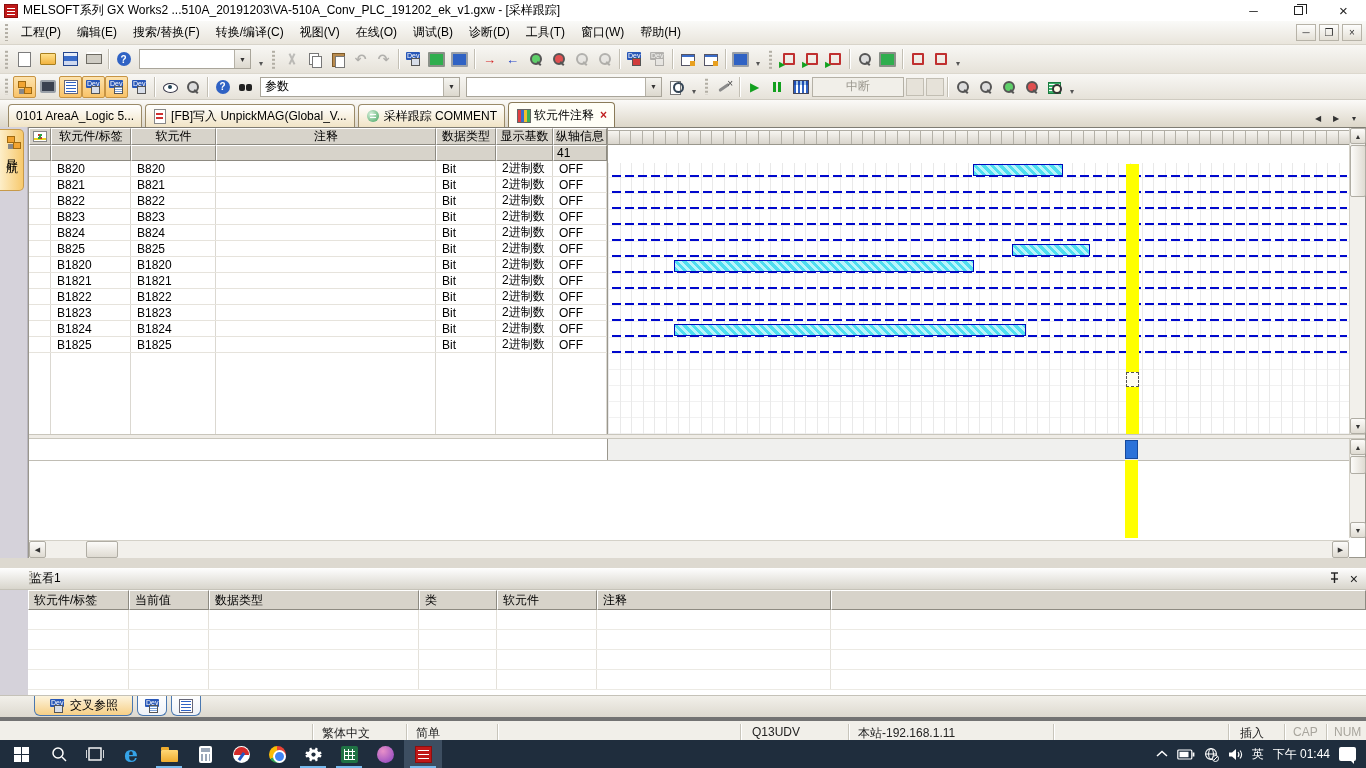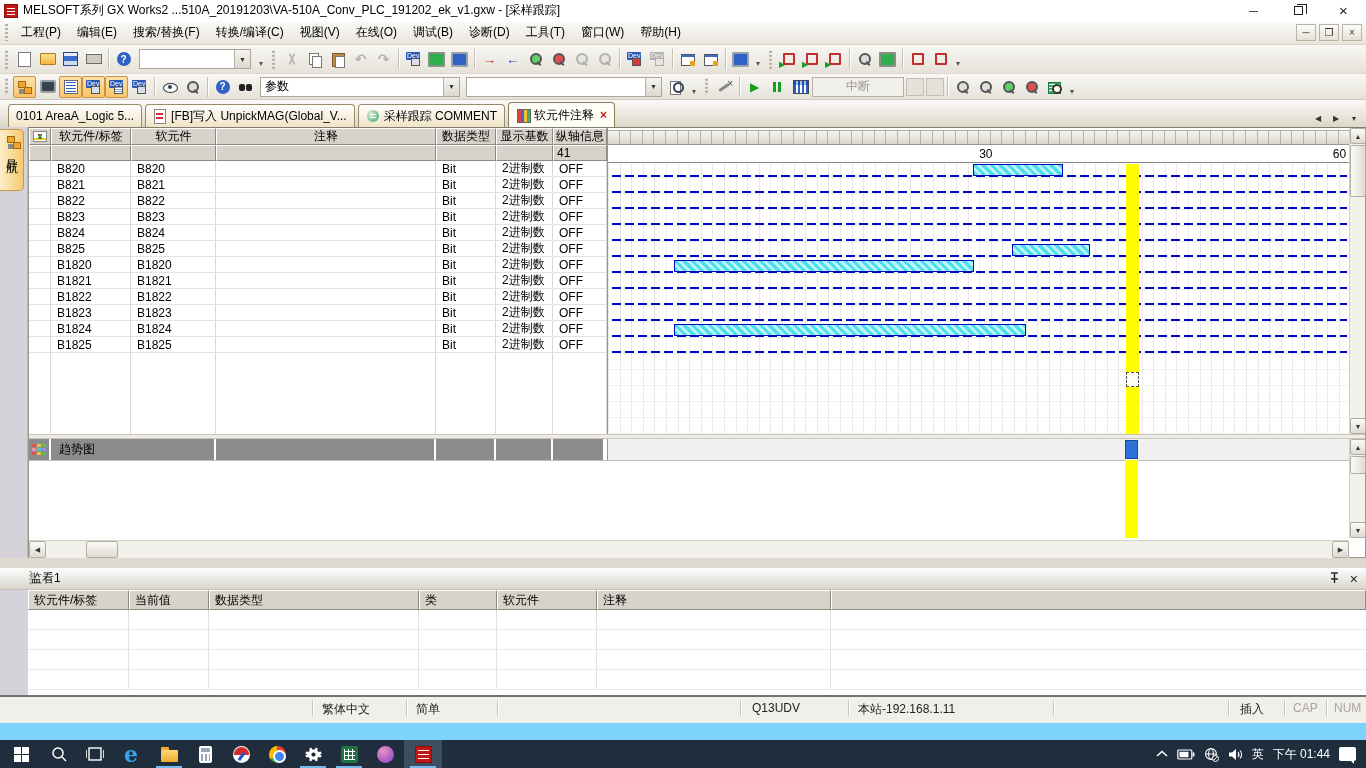--- a/index.html
+++ b/index.html
@@ -179,21 +179,21 @@
   .wcell { background:#d7d3ca; border:1px solid; border-color:#ffffff #8d8a81 #8d8a81 #ffffff; display:flex; align-items:center; padding-left:5px; font-size:12px; white-space:nowrap; overflow:hidden;}
   .wrows { position:absolute; left:28px; top:42px; right:0; bottom:0;}
   .watchrow { display:flex; height:20px; border-bottom:1px solid #eceae4;}
   .watchrow > div { border-right:1px solid #e4e1da; }
   .watchleft { position:absolute; left:0; top:22px; width:28px; bottom:0; background:#d5d2da;}
   
   .btabs { position:absolute; left:0; top:695px; width:1366px; height:22px; background:linear-gradient(#f2f0ea,#ddd9cf); border-top:1px solid #c5c2b8; display:flex; align-items:flex-start; padding-left:34px; gap:4px;}
   .btab { height:20px; display:flex; align-items:center; gap:5px; padding:0 14px; background:linear-gradient(#fdf4dd,#f6cf86); border:1px solid #4a78b0; border-top:none; border-radius:0 0 6px 6px; }
   .btab.icononly { padding:0 6px; background:linear-gradient(#ffffff,#eef2f8); }
   
-  .statusbar { position:absolute; left:0; top:695px; width:1366px; height:28px; background:#f1efe9; border-top:2px solid #737373; font-size:12px; color:#222;}
+  .statusbar { position:absolute; left:0; top:717px; width:1366px; height:28px; background:#f1efe9; border-top:4px solid #737373; font-size:12px; color:#222;}
   .ssep { position:absolute; top:3px; width:1px; height:16px; background:#c8c5bb; box-shadow:1px 0 0 #fff;}
   .stxt { position:absolute; top:4px; white-space:nowrap;}
   .stxt.dim { color:#a8a59d; }
   
   .taskbar { position:absolute; left:0; top:740px; width:1366px; height:28px; background:#1f2d3d; }
   .tslot { position:absolute; top:0; width:38px; height:28px; display:flex; align-items:center; justify-content:center;}
   .tslot.open::after{content:""; position:absolute; left:6px; right:6px; bottom:0; height:2px; background:#76b9ed;}
   .tslot.activewin { background:#3d4e61;}
   .startic { width:15px; height:15px; display:grid; grid-template-columns:7px 7px; grid-template-rows:7px 7px; gap:1px;}
   .startic span { background:#fff; }
@@ -633,24 +633,20 @@
             <div class="tcell w3"></div>
             <div class="tcell w4">Bit</div>
             <div class="tcell w5">2进制数</div>
             <div class="tcell w6">OFF</div>
           </div>
         </div>
     </div>
 
     <div class="wave">
       <div class="ruler"></div>
-      <div class="tline">
-          <span class="tick" style="left: calc(50.9% - 7px);">30</span>
-          <span class="tick" style="left: calc(98.5% - 7px);">60</span>
-        </div>
       <div class="gridlayer"></div>
       <div class="wave-rows">
           <div class="wrow" style="top: 35px;">
             <div class="baseline"></div>
             <div class="pulse" style="left: 49.1%; width: 12.2%;"></div>
           </div>
           <div class="wrow" style="top: 51px;">
             <div class="baseline"></div>
           </div>
           <div class="wrow" style="top: 67px;">
@@ -692,32 +688,20 @@
     </div>
 
     <div class="vscroll" style="top:0; height:306px;">
       <div class="sbtn" style="top:0;">▲</div>
       <div class="sthumb" style="top:17px; height:52px;"></div>
       <div class="sbtn" style="bottom:0; top:auto;">▼</div>
     </div>
 
     <div class="tsplit"></div>
 
-    <div class="trendhead">
-      <div class="thcell" style="width:22px; justify-content:center; padding-left:0;">
-          <span class="tgicon" style="margin:0;"></span>
-        </div>
-      <div class="thcell" style="width:165px;">
-          <span>趋势图</span>
-        </div>
-      <div class="thcell" style="width:220px;"></div>
-      <div class="thcell" style="width:60px;"></div>
-      <div class="thcell" style="width:57px;"></div>
-      <div class="thcell" style="width:50px; border-right:none;"></div>
-    </div>
     <div class="trendfill"></div>
     <div class="trendbody"></div>
     <div class="trend-ybar" style="left: 1096px;"></div>
     <div class="trend-handle" style="left: 1096px;"></div>
 
     <div class="vscroll" style="top:311px; height:99px;">
       <div class="sbtn" style="top:0;">▲</div>
       <div class="sthumb" style="top:17px; height:18px;"></div>
       <div class="sbtn" style="bottom:0; top:auto;">▼</div>
     </div>

